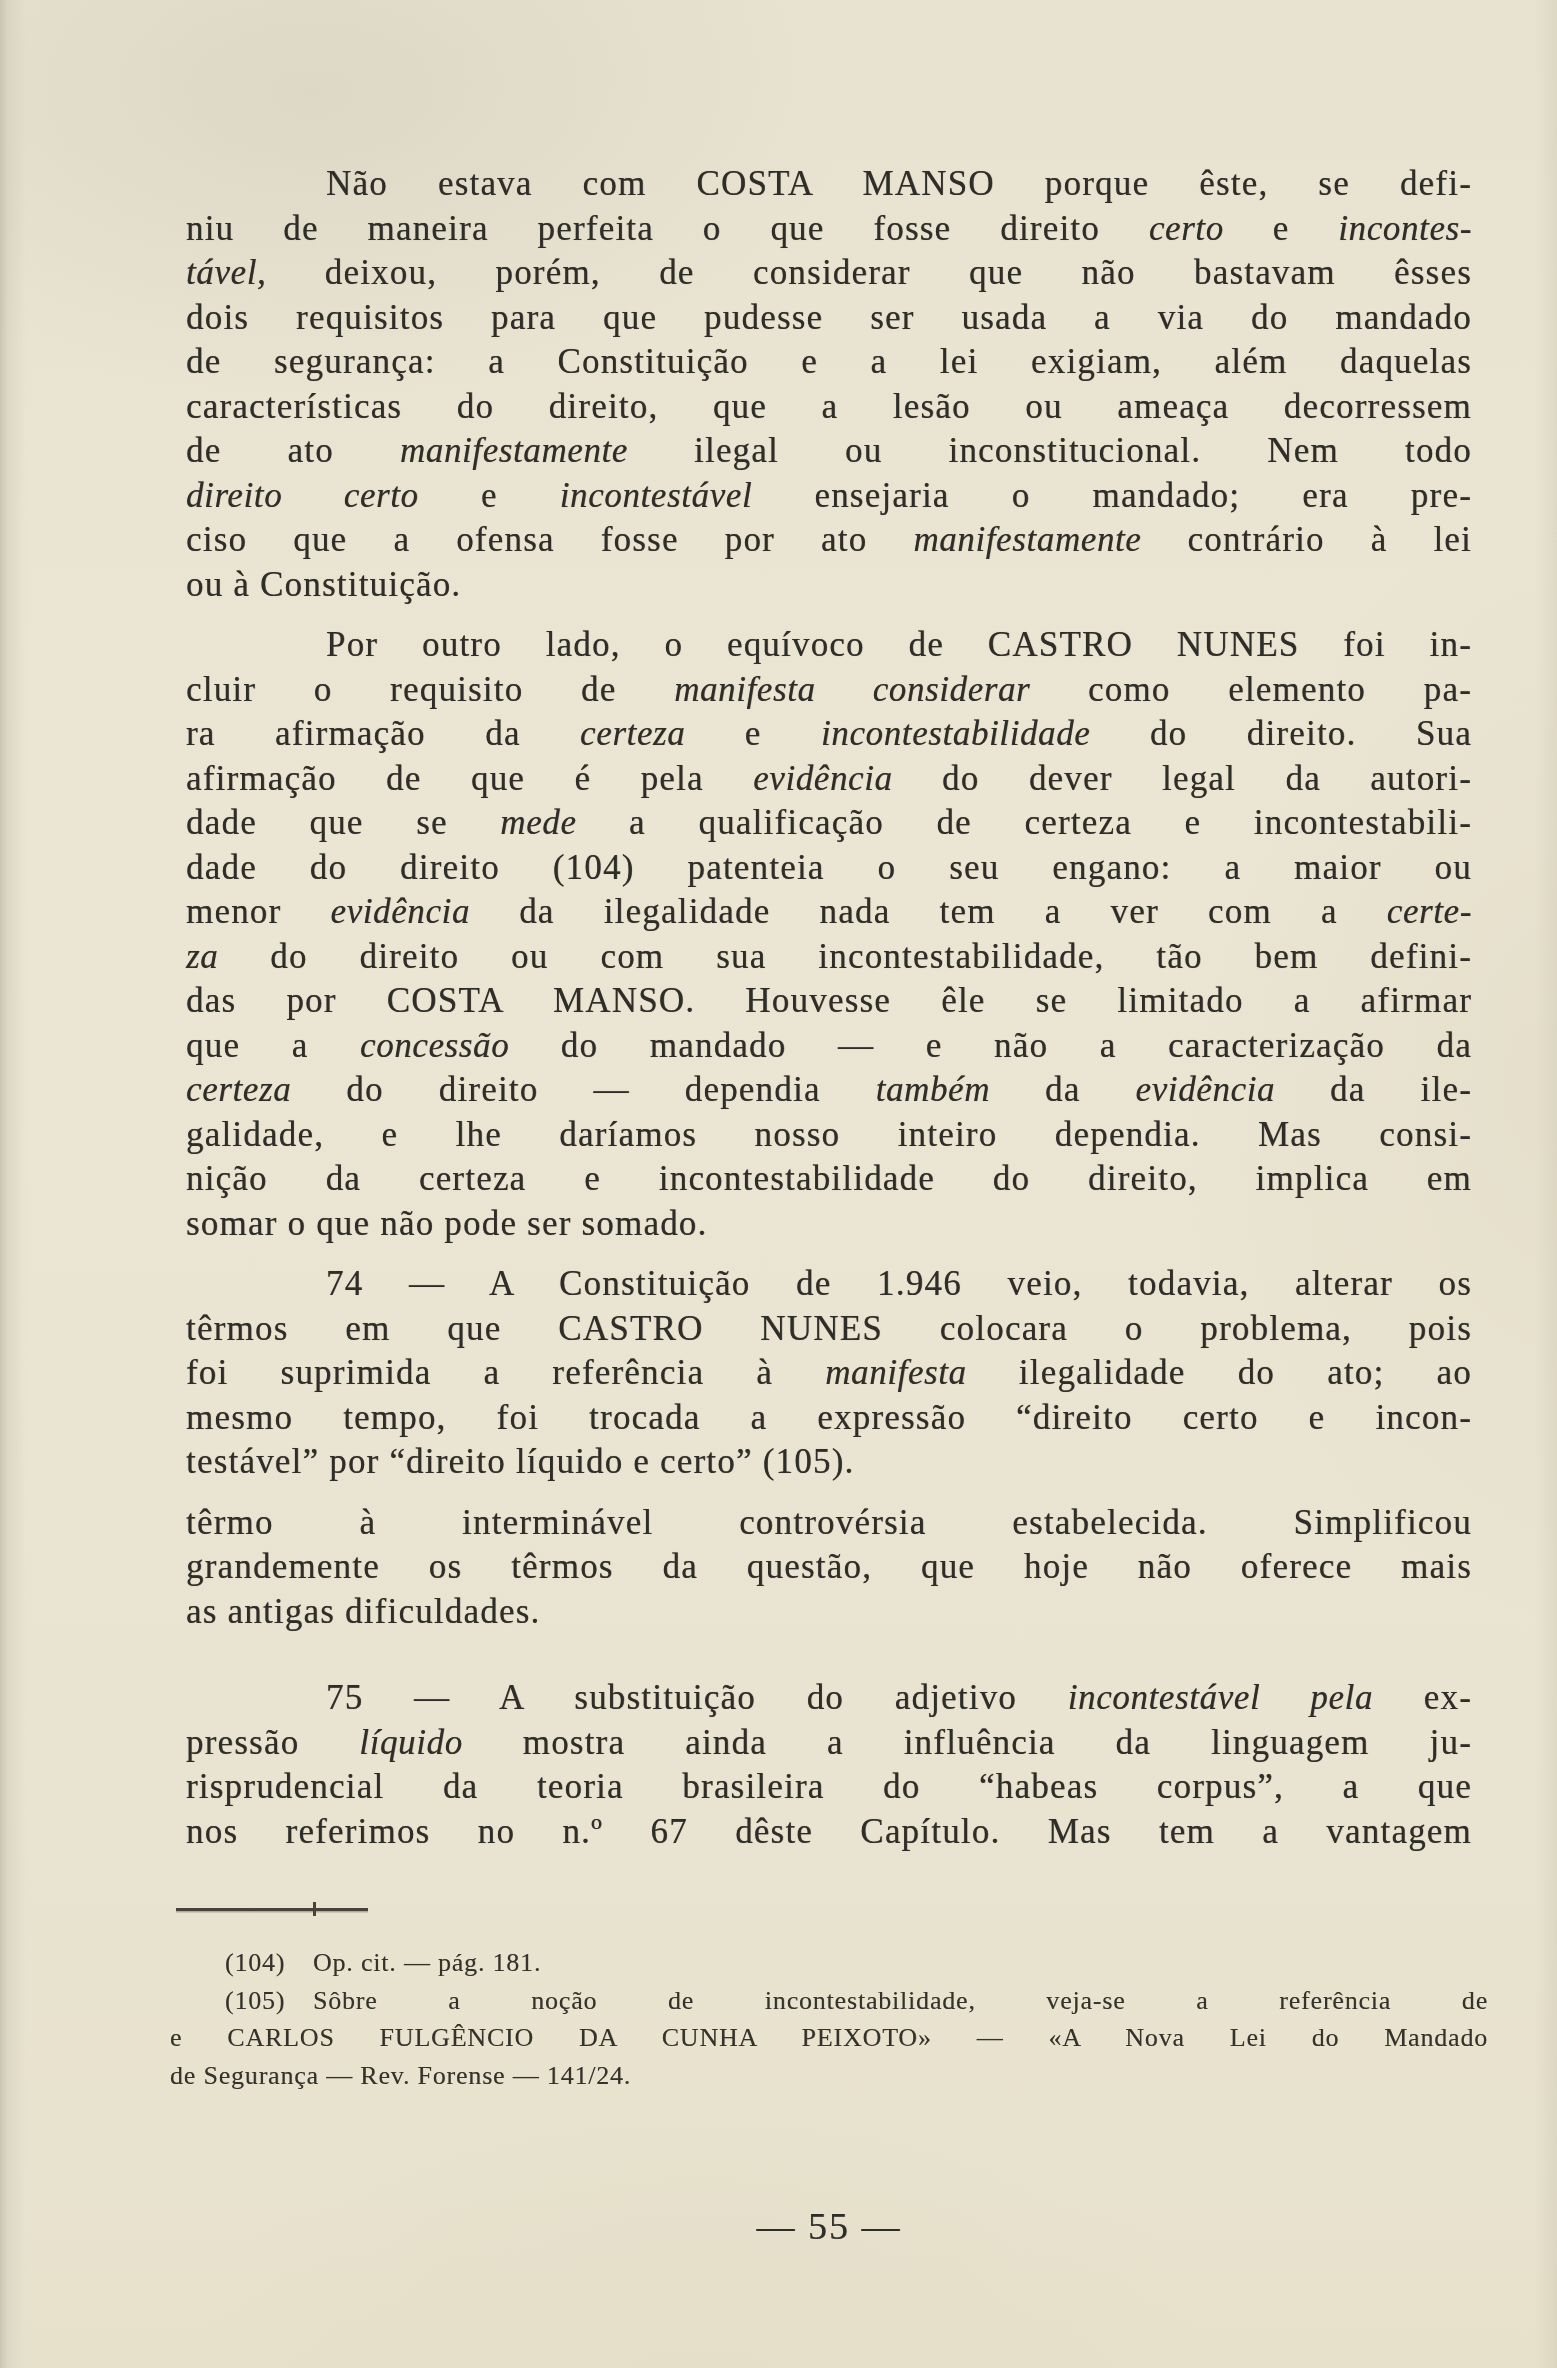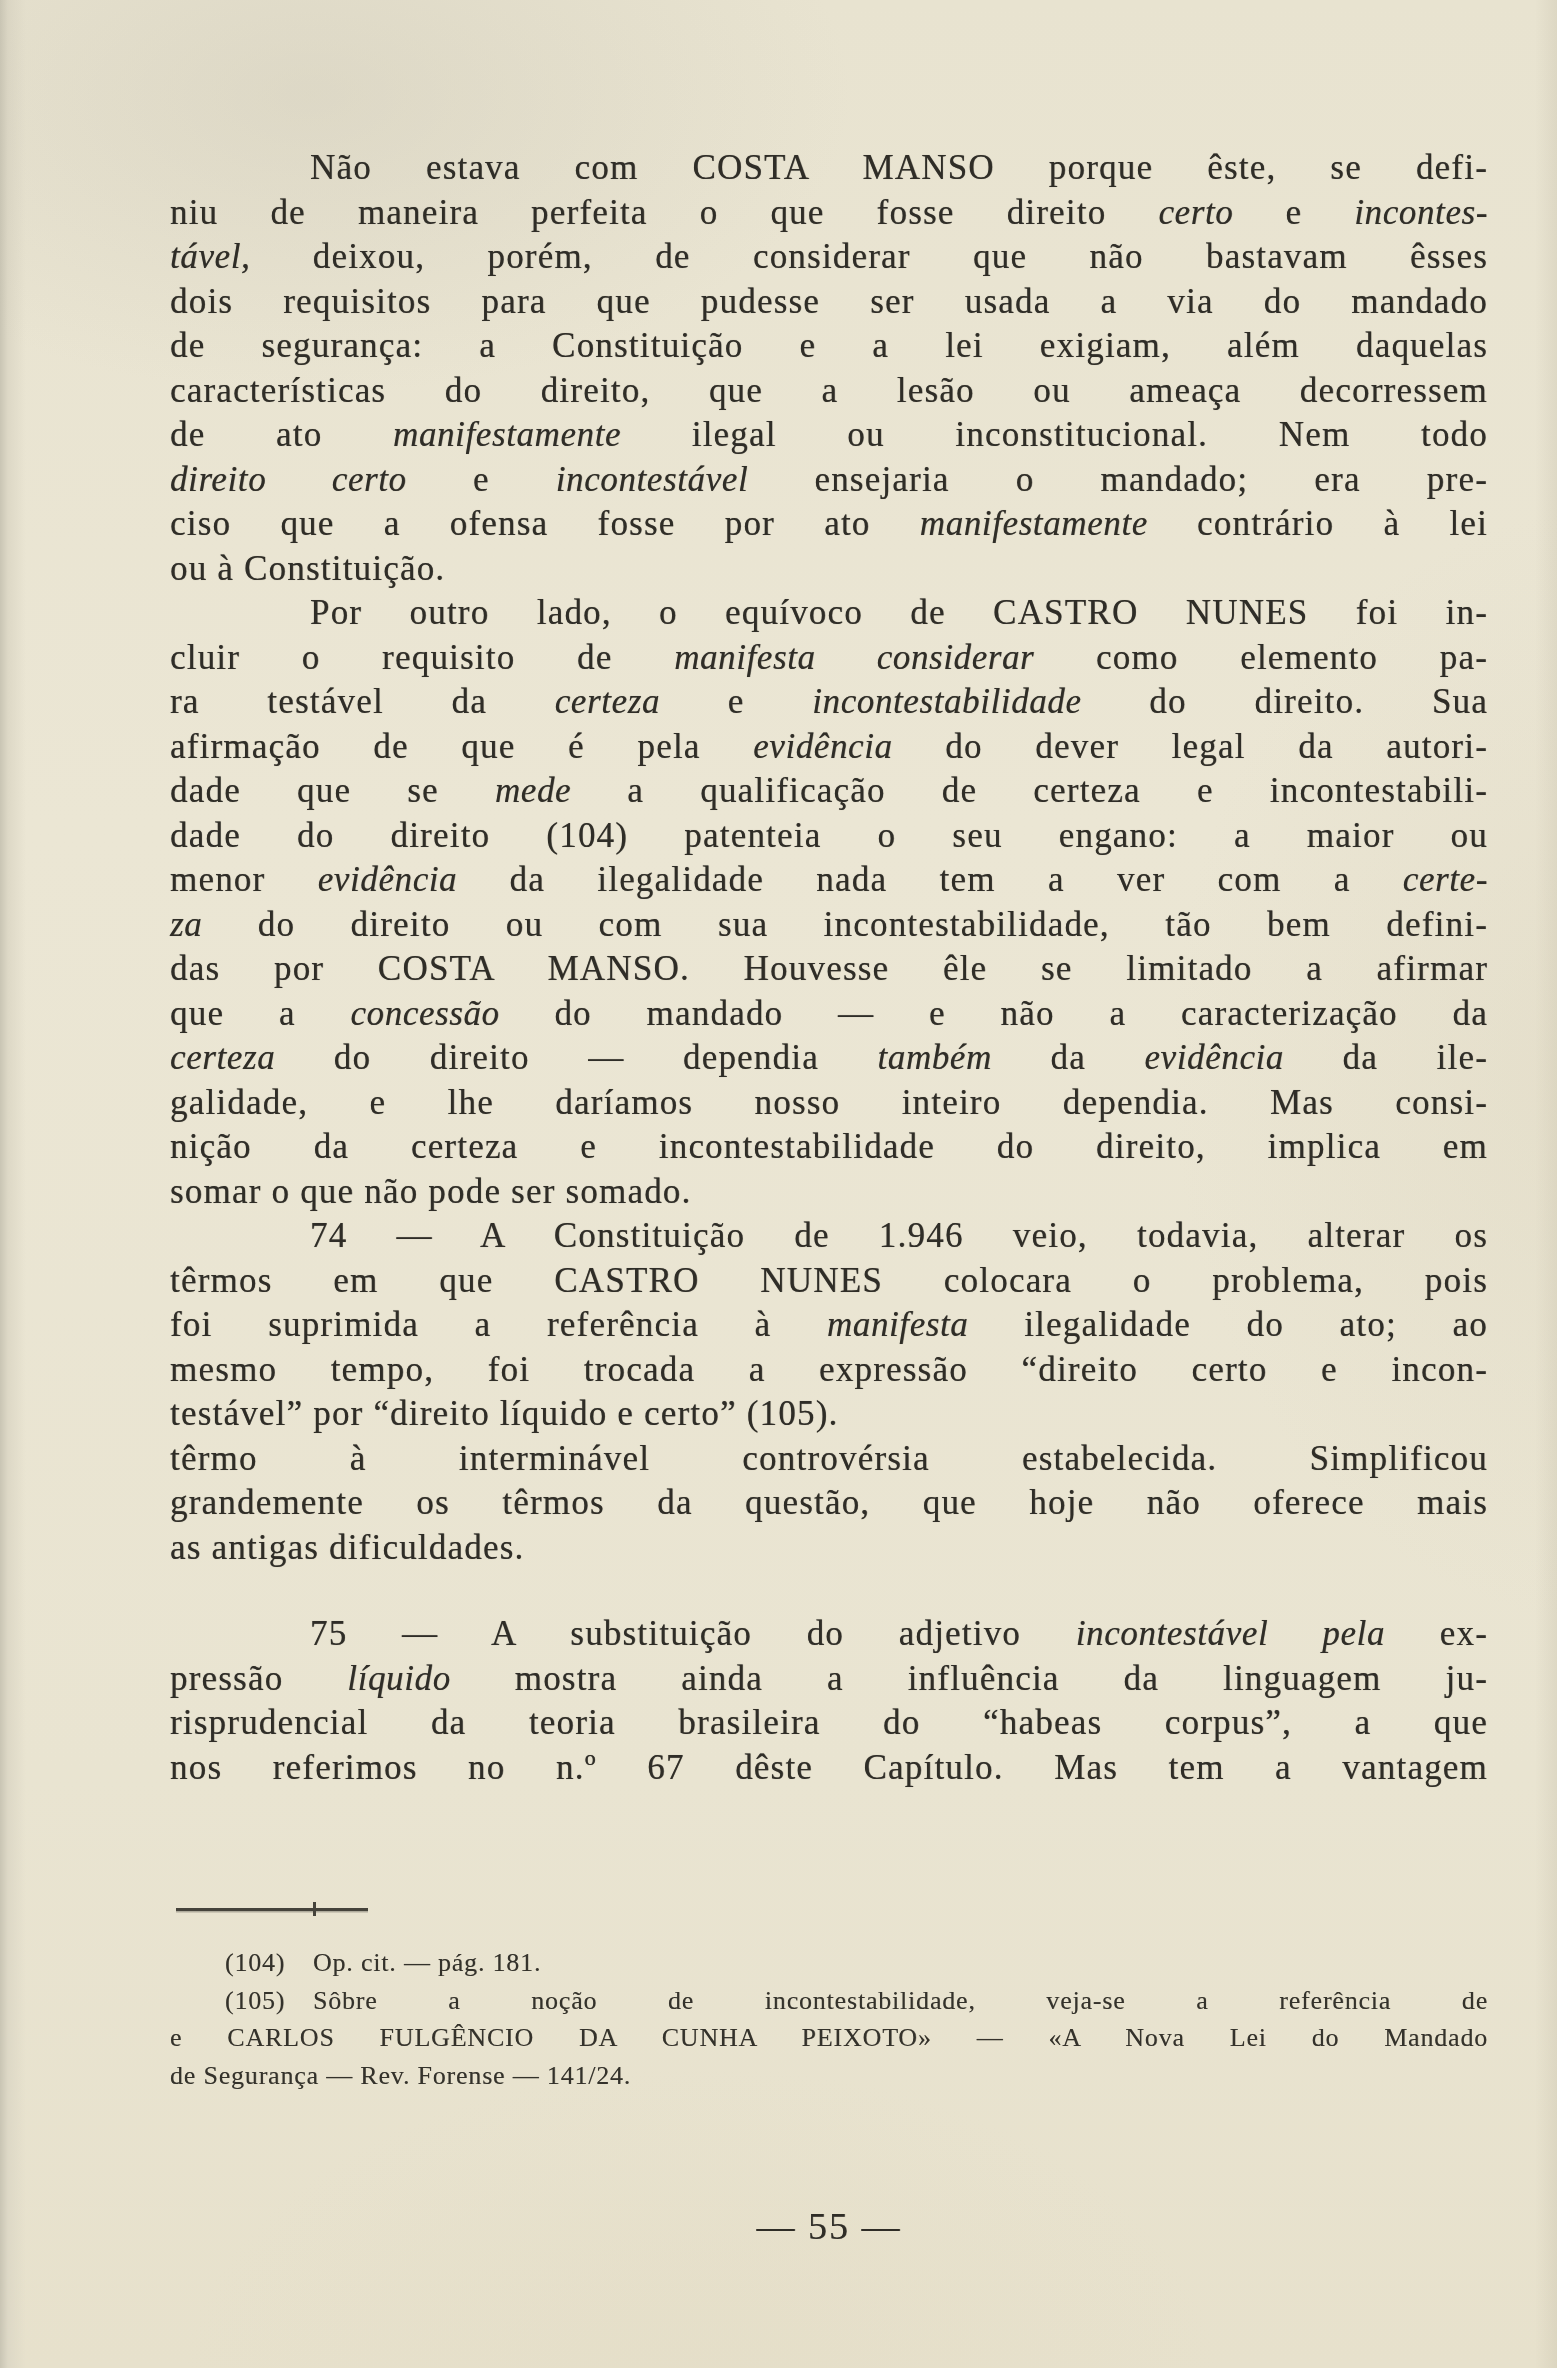--- a/index.html
+++ b/index.html
@@ -27,21 +27,21 @@
     top: 146px;
     width: 1318px;
     font-family: "Liberation Serif", "DejaVu Serif", serif;
     font-size: 35px;
     line-height: 44.5px;
     letter-spacing: 1.2px;
     color: #2f2d27;
     text-shadow: 0.4px 0.4px 0 rgba(47,45,39,0.45), 0 0 1px rgba(47,45,39,0.25);
   }
 
-  .paragraph { margin: 0; }
+  .paragraph { margin: 16px; }
   .paragraph.space-before { margin-top: 42px; }
 
   .line {
     text-align: justify;
     text-align-last: justify;
     white-space: normal;
   }
   .line.end { text-align-last: left; }
   .body-text .line.first { text-indent: 140px; }
 
@@ -106,21 +106,21 @@
         <div class="line"><span>de segurança: a Constituição e a lei exigiam, além daquelas</span></div>
         <div class="line"><span>características do direito, que a lesão ou ameaça decorressem</span></div>
         <div class="line"><span>de ato </span><i>manifestamente</i><span> ilegal ou inconstitucional. Nem todo</span></div>
         <div class="line"><i>direito certo</i><span> e </span><i>incontestável</i><span> ensejaria  o mandado; era pre-</span></div>
         <div class="line"><span>ciso que a ofensa fosse por ato </span><i>manifestamente</i><span> contrário à lei</span></div>
         <div class="line end"><span>ou à Constituição.</span></div>
       </div>
       <div class="paragraph">
         <div class="line first"><span>Por outro lado, o equívoco de CASTRO NUNES foi in-</span></div>
         <div class="line"><span>cluir o requisito de </span><i>manifesta considerar</i><span> como elemento pa-</span></div>
-        <div class="line"><span>ra testável da </span><i>certeza</i><span> e </span><i>incontestabilidade</i><span> do direito. Sua</span></div>
+        <div class="line"><span>ra afirmação da </span><i>certeza</i><span> e </span><i>incontestabilidade</i><span> do direito. Sua</span></div>
         <div class="line"><span>afirmação de que é pela </span><i>evidência</i><span> do dever legal da autori-</span></div>
         <div class="line"><span>dade que se </span><i>mede</i><span> a qualificação de certeza e incontestabili-</span></div>
         <div class="line"><span>dade do direito (104) patenteia o seu engano: a maior ou</span></div>
         <div class="line"><span>menor </span><i>evidência</i><span> da ilegalidade nada tem a ver com a </span><i>certe-</i></div>
         <div class="line"><i>za</i><span> do direito ou com sua incontestabilidade, tão bem defini-</span></div>
         <div class="line"><span>das por COSTA MANSO. Houvesse êle se limitado a afirmar</span></div>
         <div class="line"><span>que a </span><i>concessão</i><span> do mandado — e não a caracterização da</span></div>
         <div class="line"><i>certeza</i><span> do direito — dependia </span><i>também</i><span> da </span><i>evidência</i><span> da ile-</span></div>
         <div class="line"><span>galidade, e lhe daríamos nosso inteiro dependia. Mas consi-</span></div>
         <div class="line"><span>nição da certeza e incontestabilidade do direito, implica em</span></div>

